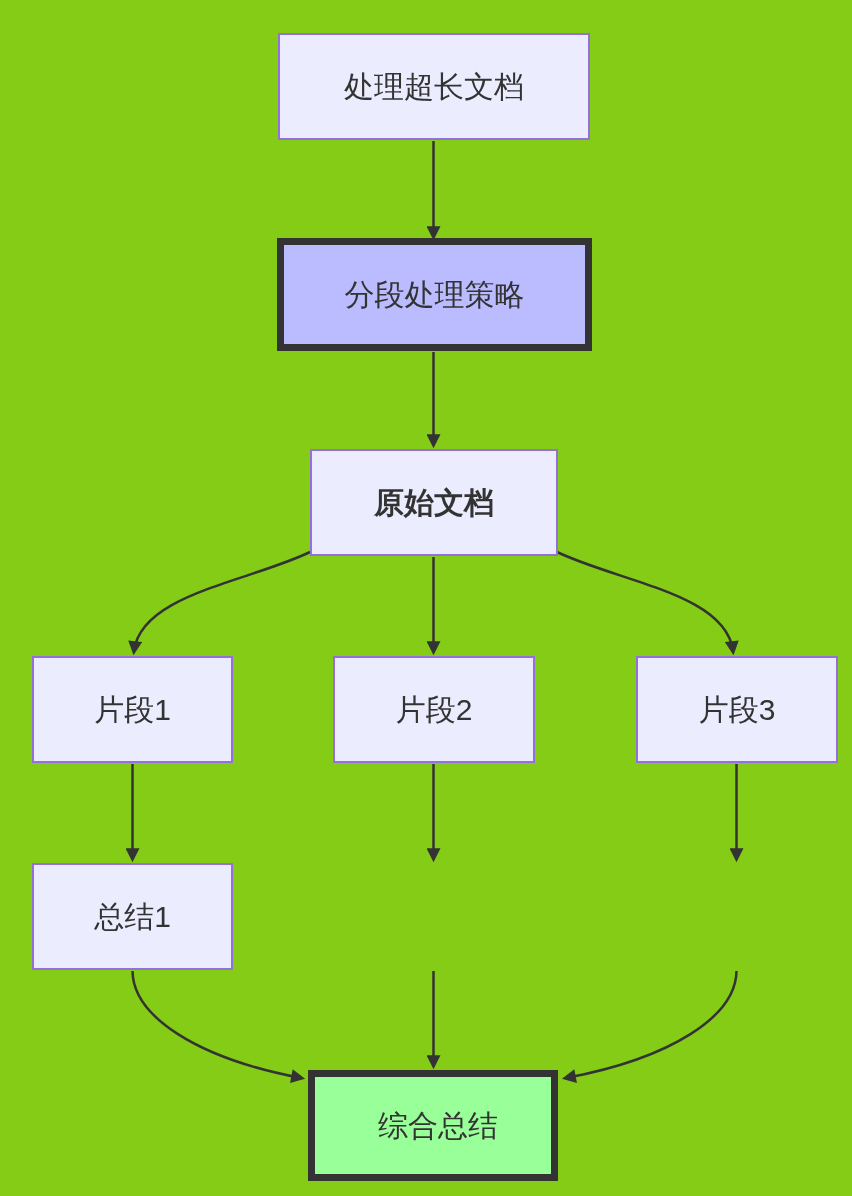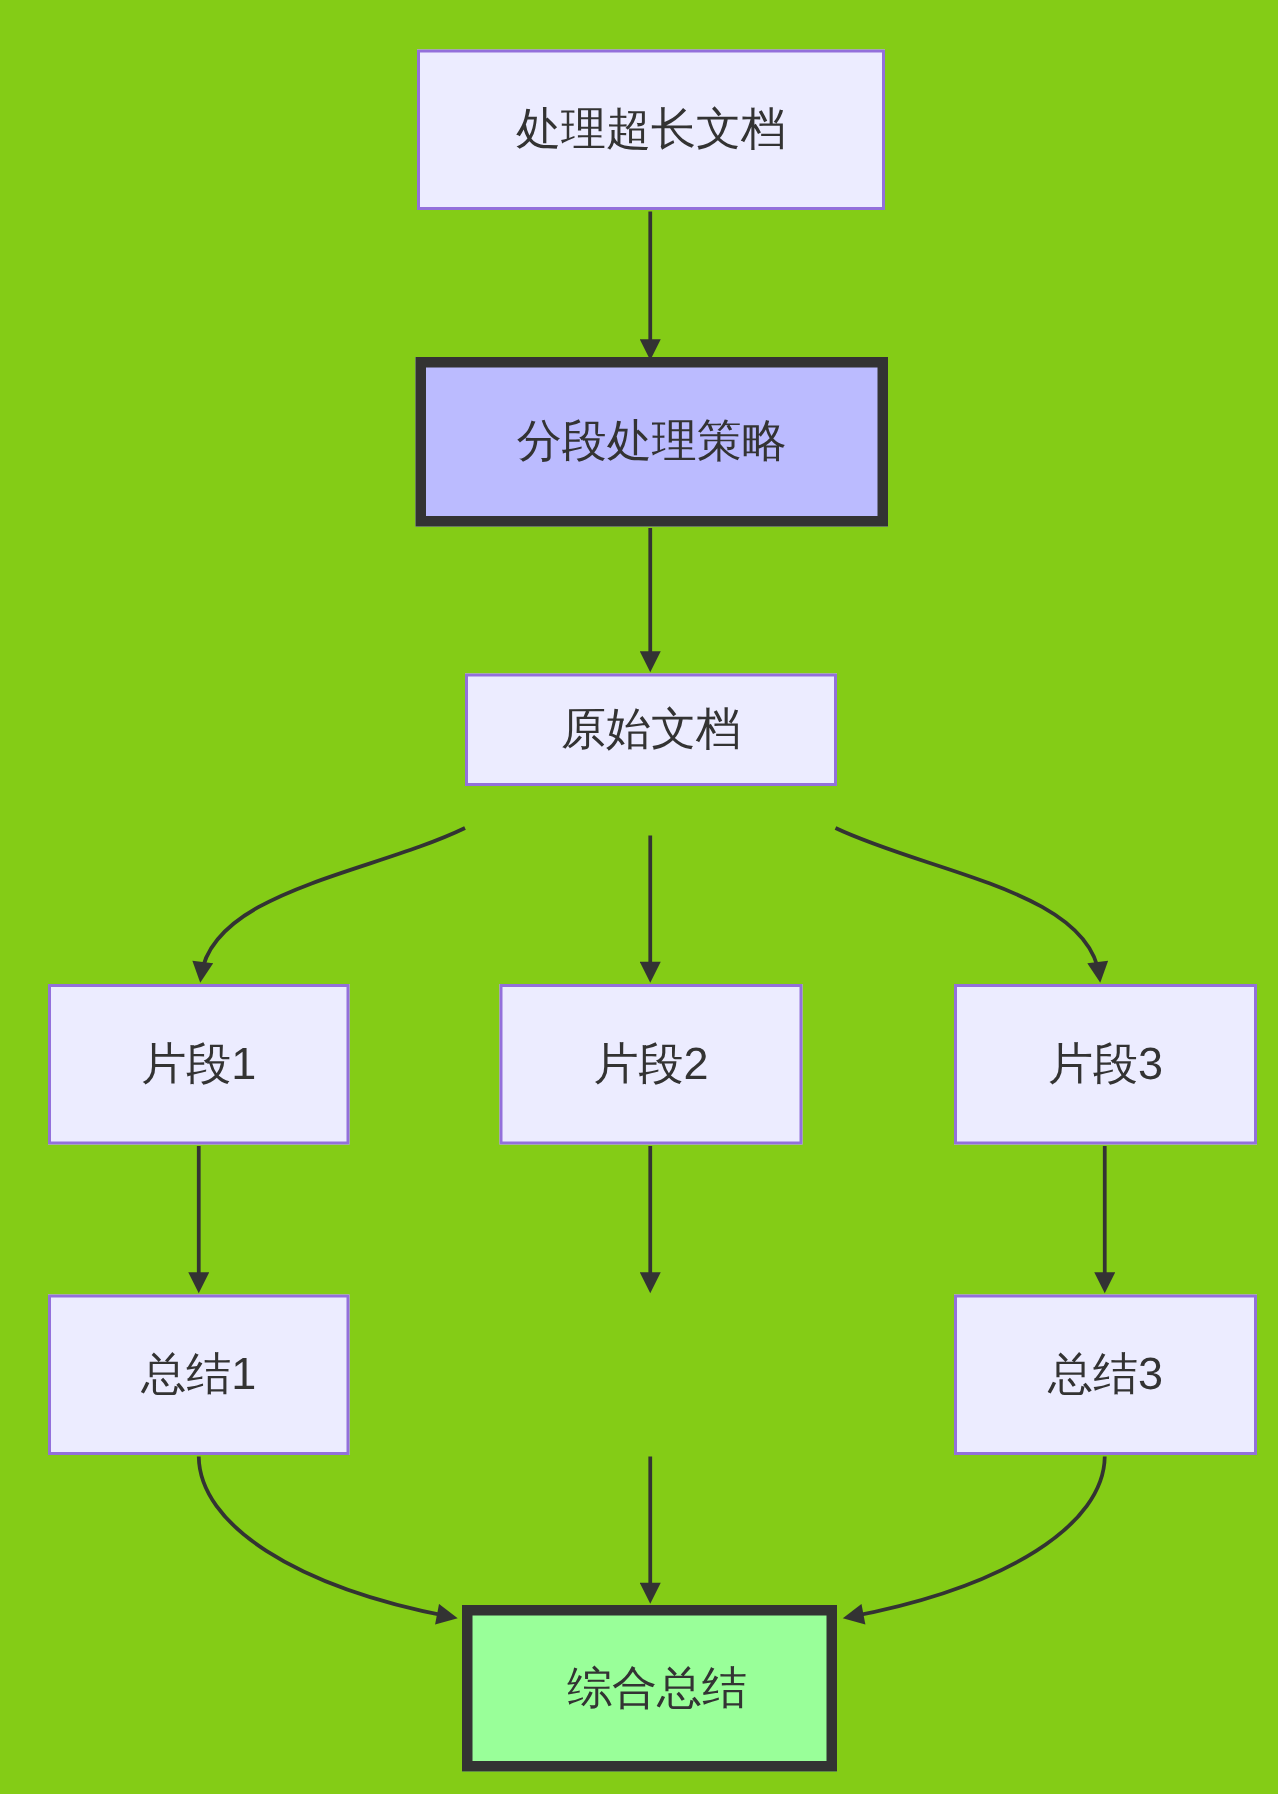--- a/index.html
+++ b/index.html
@@ -81,42 +81,39 @@
   </svg>
 
   <div class="node node--default" style="left:278px; top:33px; width:312px; height:107px;">
     <span>处理超长文档</span>
   </div>
 
   <div class="node node--highlight" style="left:277px; top:238px; width:315px; height:113px;">
     <span>分段处理策略</span>
   </div>
 
-  <div class="node node--default" style="left:310px; top:449px; width:248px; height:75px;">
+  <div class="node node--default" style="left:310px; top:449px; width:248px; height:107px;font-weight:bold;">
     <span>原始文档</span>
   </div>
 
   <div class="node node--default" style="left:32px; top:656px; width:201px; height:107px;">
     <span>片段1</span>
   </div>
 
   <div class="node node--default" style="left:333px; top:656px; width:202px; height:107px;">
     <span>片段2</span>
   </div>
 
   <div class="node node--default" style="left:636px; top:656px; width:202px; height:107px;">
     <span>片段3</span>
   </div>
 
   <div class="node node--default" style="left:32px; top:863px; width:201px; height:107px;">
     <span>总结1</span>
   </div>
 
 
-  <div class="node node--default" style="left:636px; top:863px; width:202px; height:107px;">
-    <span>总结3</span>
-  </div>
 
   <div class="node node--success" style="left:308px; top:1070px; width:250px; height:111px;">
     <span>综合总结</span>
   </div>
 
 </div>
 
 </body></html>

